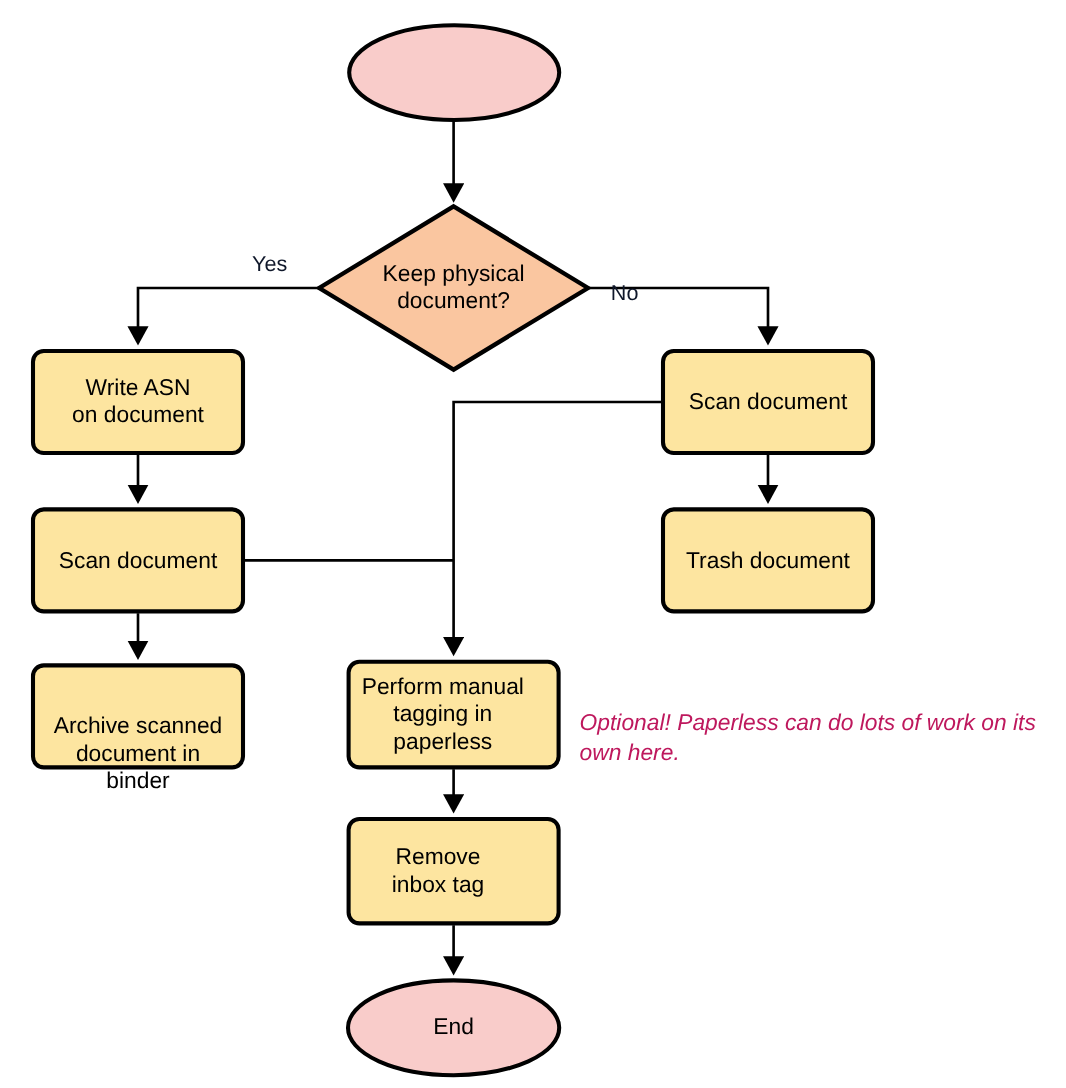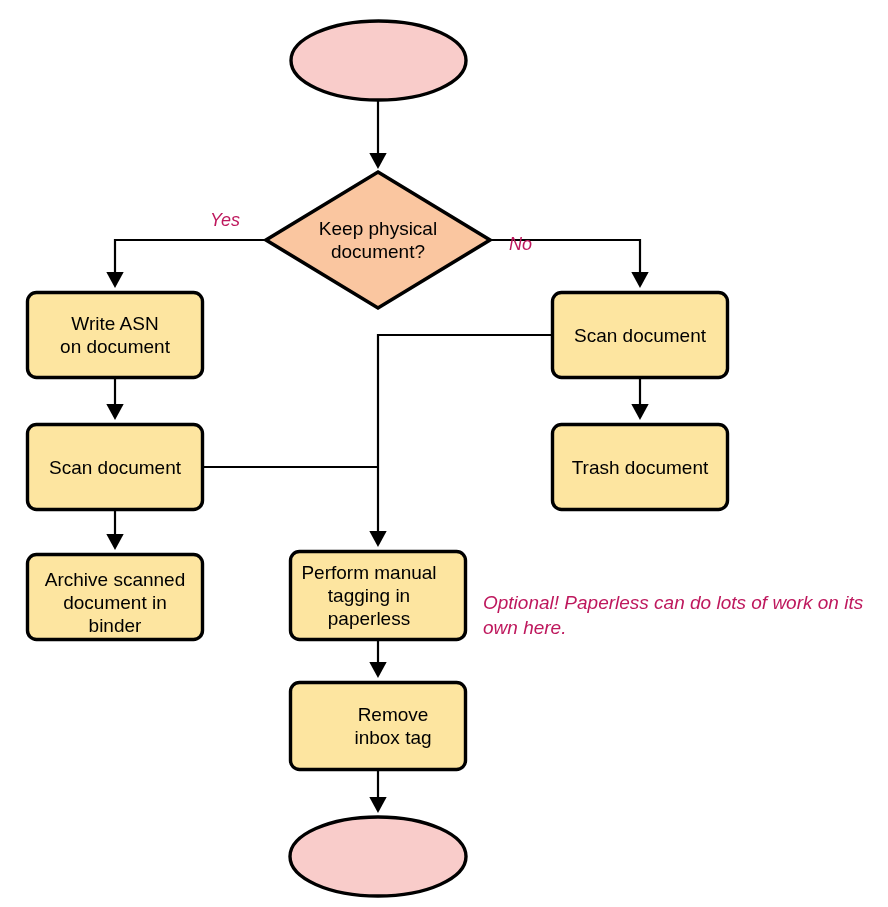--- a/index.html
+++ b/index.html
@@ -33,25 +33,24 @@
     justify-content: center;
     text-align: center;
     color: #000000;
     font-size: 19px;
     line-height: 23px;
     white-space: pre-line;
     pointer-events: none;
   }
   .edge-label {
     position: absolute;
-    color: #be185d;
+    color: #0f172a;
     font-size: 18px;
     line-height: 20px;
     white-space: nowrap;
-    font-style: italic;
   }
   .note-text {
     position: absolute;
     color: #be185d;
     font-size: 19px;
     line-height: 25px;
     font-style: italic;
     width: 404px;
   }
 </style>
@@ -113,35 +112,36 @@
 
 
   <div class="node-label" style="left:26px; top:291px; width:178px; height:88px;">Write ASN
 on document</div>
 
   <div class="node-label" style="left:266px; top:172px; width:224px; height:136px;">Keep physical
 document?</div>
 
   <div class="node-label" style="left:26px; top:423px; width:178px; height:88px;">Scan document</div>
 
-  <div class="node-label" style="left:26px; top:552px; width:178px; height:100px;">Archive scanned
+  <div class="node-label" style="left:26px; top:578px; width:178px; height:100px;">Archive scanned
 document in
 binder</div>
 
   <div class="node-label" style="left:551px; top:291px; width:178px; height:88px;">Scan document</div>
 
   <div class="node-label" style="left:551px; top:423px; width:178px; height:88px;text-align:center;">Trash document</div>
 
   <div class="node-label" style="left:289px; top:550px; width:160px; height:91px;">Perform manual
 tagging in
 paperless</div>
 
-  <div class="node-label" style="left:289px; top:681px; width:152px; height:90px;margin-left:28px;">Remove
+  <div class="node-label" style="left:289px; top:681px; width:152px; height:90px;">Remove
 inbox tag</div>
 
+  <div class="node-label" style="left:289px; top:816px; width:178px; height:81px;">End</div>
 
   <div class="edge-label" style="left:210px; top:210px;">Yes</div>
 
   <div class="edge-label" style="left:509px; top:210px;margin-top:24px;">No</div>
 
   <div class="note-text" style="left:483px; top:590px;">Optional! Paperless can do lots of work on its own here.</div>
 
 </div>
 
 </body></html>

